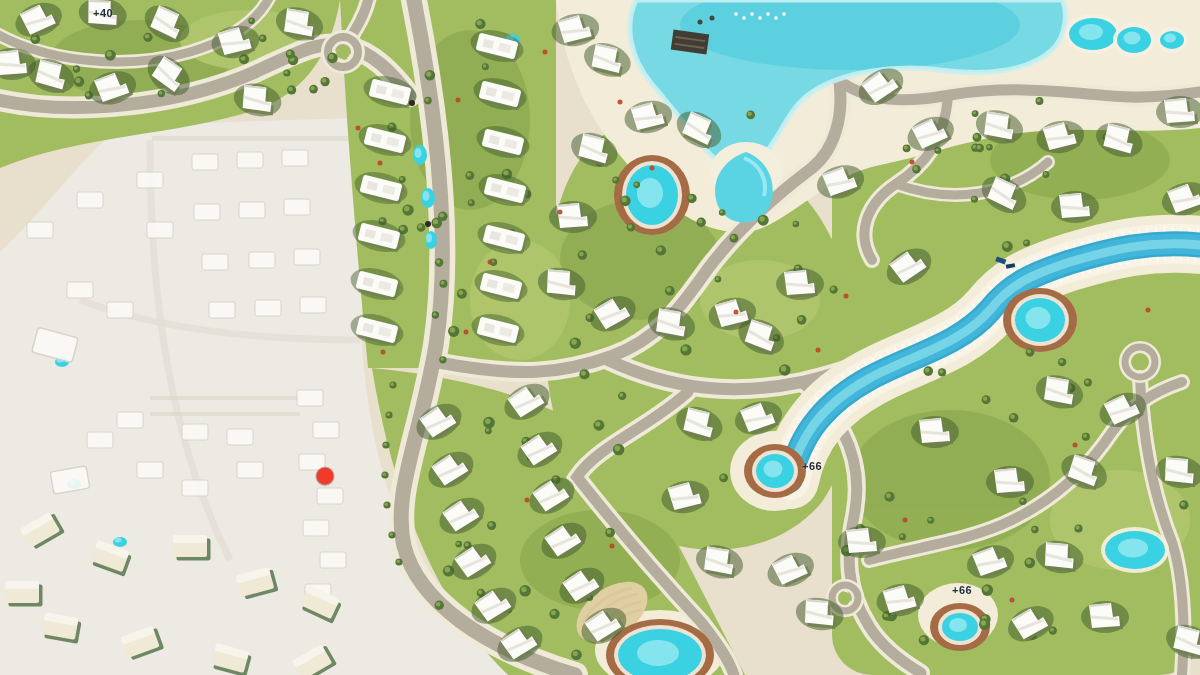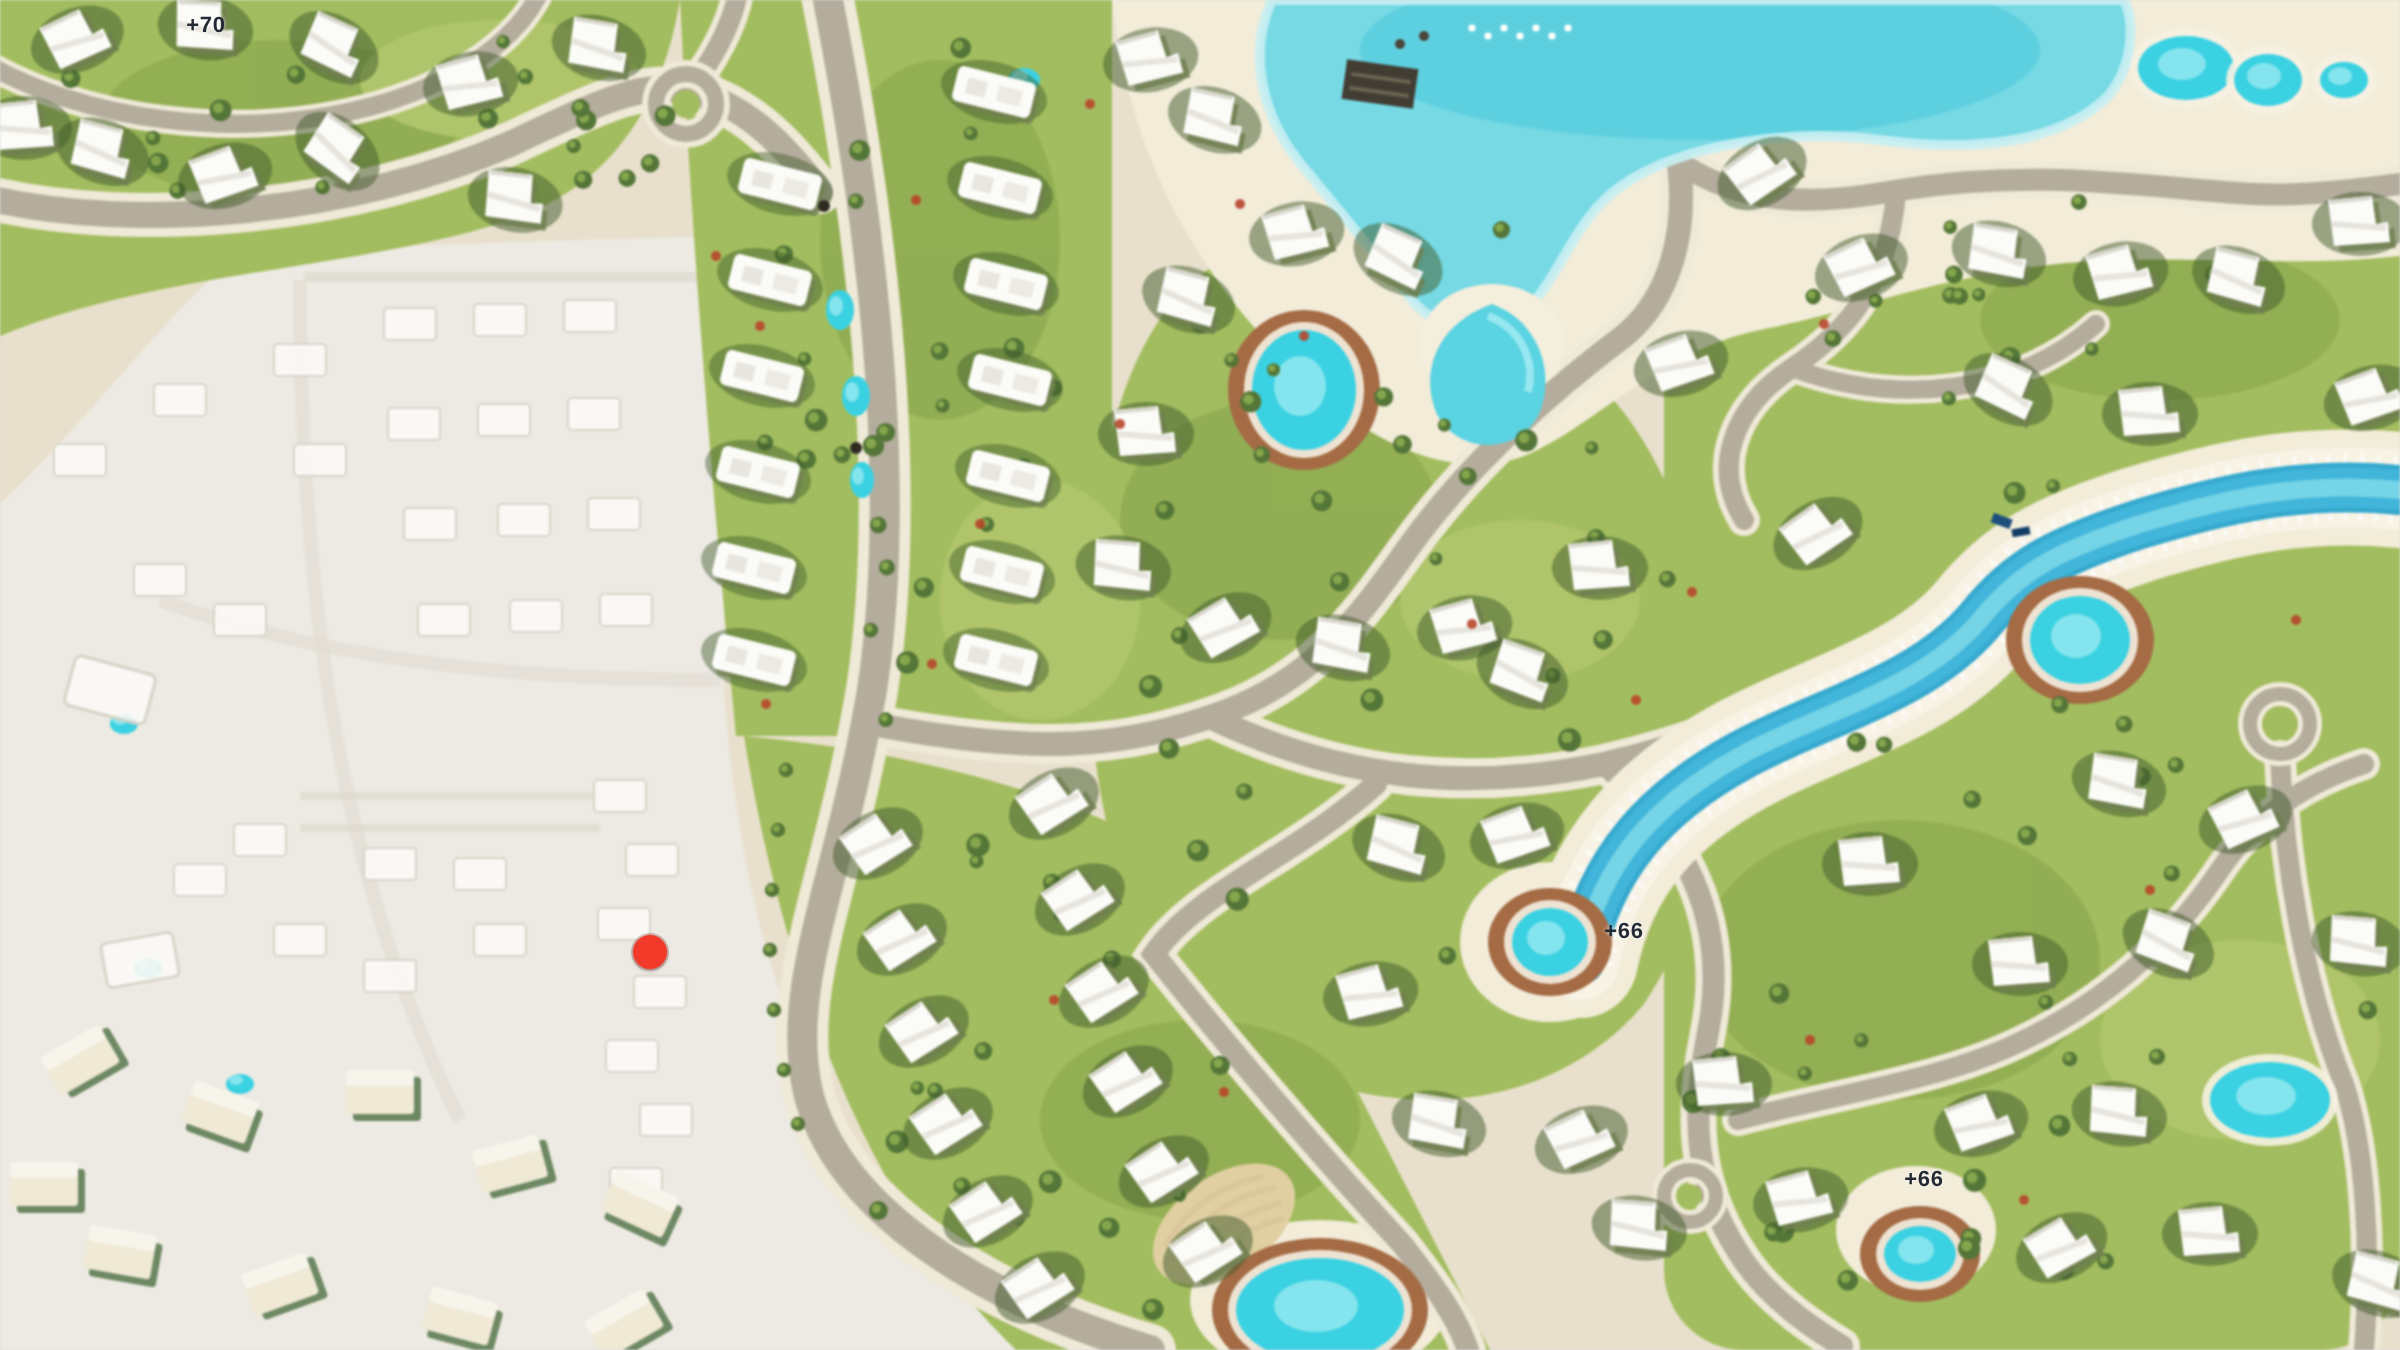--- a/index.html
+++ b/index.html
@@ -519,18 +519,18 @@
         <circle cx="490" cy="262" r="2.5" fill="#b5472e" opacity="0.9"></circle>
         <circle cx="545" cy="52" r="2.5" fill="#b5472e" opacity="0.9"></circle>
         <circle cx="652" cy="168" r="2.5" fill="#b5472e" opacity="0.9"></circle>
         <circle cx="1148" cy="310" r="2.5" fill="#b5472e" opacity="0.9"></circle>
         <circle cx="412" cy="103" r="3" fill="#2e2a22"></circle>
         <circle cx="428" cy="224" r="3" fill="#2e2a22"></circle>
       </g>
 </svg>
 
 <div id="labels">
-      <span class="map-label" style="left: 103px; top: 13px;">+70</span>
+      <span class="map-label" style="left: 103px; top: 13px;">+40</span>
       <span class="map-label" style="left: 812px; top: 466px;">+66</span>
       <span class="map-label" style="left: 962px; top: 590px;">+66</span>
     </div>
 <div id="marker" style="left: 325px; top: 476px; background: rgb(241, 58, 42);"></div>
 </div>
 
 </body></html>

